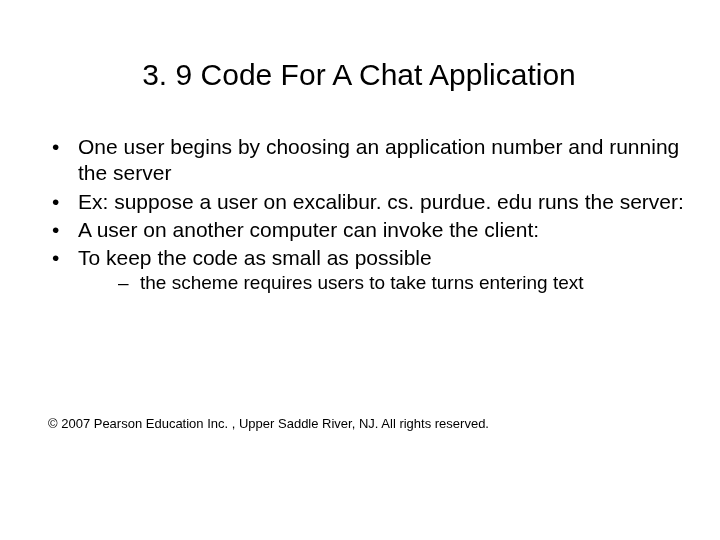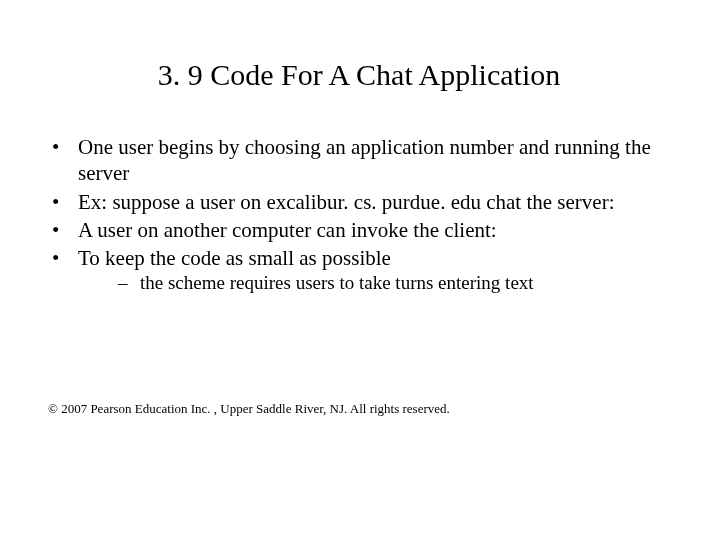--- a/index.html
+++ b/index.html
@@ -10,21 +10,20 @@
     background: #ffffff;
     font-family: Arial, Helvetica, sans-serif;
     color: #000000;
   }
   .slide {
     box-sizing: border-box;
     width: 720px;
     height: 455px;
     padding: 20px 32px 20px 30px;
     position: relative;
-    font-family: Liberation Serif, serif;
   }
   .title {
     text-align: center;
     font-size: 30px;
     font-weight: normal;
     margin-top: 38px;
     margin-bottom: 42px;
   }
   ul.level1 {
     list-style: none;
@@ -62,36 +61,36 @@
   }
   ul.level2 > li::before {
     content: "–";
     position: absolute;
     left: 0;
     top: 0;
   }
   .footer {
     position: absolute;
     left: 48px;
-    bottom: 38px;
+    bottom: 24px;
     font-size: 13px;
   }
 </style>
 </head>
 <body>
 
 <div class="slide">
   <div class="title">3. 9 Code For A Chat Application</div>
 
   <ul class="level1">
     <li>
       <span>One user begins by choosing an application number and running the server</span>
     </li>
     <li>
-      <span>Ex: suppose a user on  excalibur. cs. purdue. edu  chat the server:</span>
+      <span>Ex: suppose a user on  excalibur. cs. purdue. edu  runs the server:</span>
     </li>
     <li>
       <span>A user on another computer can invoke the client:</span>
     </li>
     <li>
       <span>To keep the code as small as possible</span>
       <ul class="level2">
         <li>
           <span>the scheme requires users to take turns entering text</span>
         </li>

